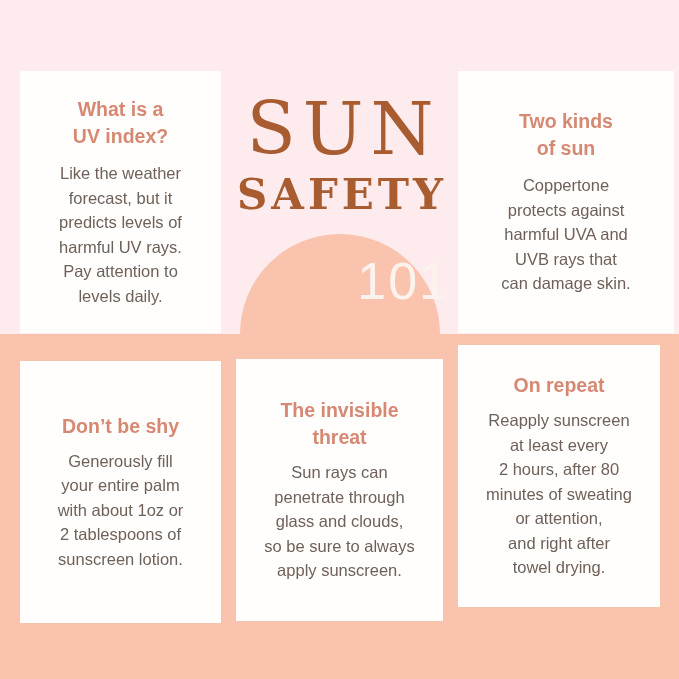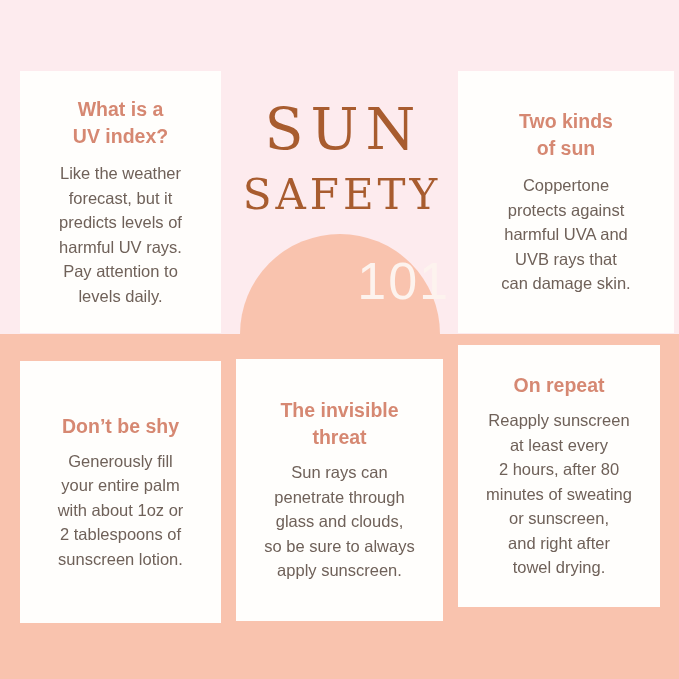--- a/index.html
+++ b/index.html
@@ -55,33 +55,33 @@
     border-radius: 100px 100px 0 0;
     background: #F9C3AE;
   }
   .hero-sun {
     position: absolute;
     left: 0;
     top: 38px;
     width: 220px;
     font-family: "DejaVu Serif", serif;
     font-weight: 400;
-    font-size: 57px;
+    font-size: 72px;
     line-height: 62px;
     letter-spacing: 7px;
     text-indent: 7px;
     color: #A85C2F;
   }
   .hero-safety {
     position: absolute;
     left: 0;
     top: 112px;
     width: 220px;
     font-family: "DejaVu Serif", serif;
-    font-weight: 400;
+    font-weight: 700;
     font-size: 42px;
     line-height: 46px;
     letter-spacing: 4px;
     text-indent: 4px;
     color: #A85C2F;
   }
   .hero-101 {
     position: absolute;
     left: 0;
     top: 192px;
@@ -206,19 +206,19 @@
 
   <div class="card" id="card-on-repeat">
     <h3 class="card-title">
       <span>On repeat</span>
     </h3>
     <p class="card-body">
       <span>Reapply sunscreen</span><br>
       <span>at least every</span><br>
       <span>2 hours, after 80</span><br>
       <span>minutes of sweating</span><br>
-      <span>or sunscreen,</span><br>
+      <span>or attention,</span><br>
       <span>and right after</span><br>
       <span>towel drying.</span>
     </p>
   </div>
 
 </div>
 
 </body></html>

